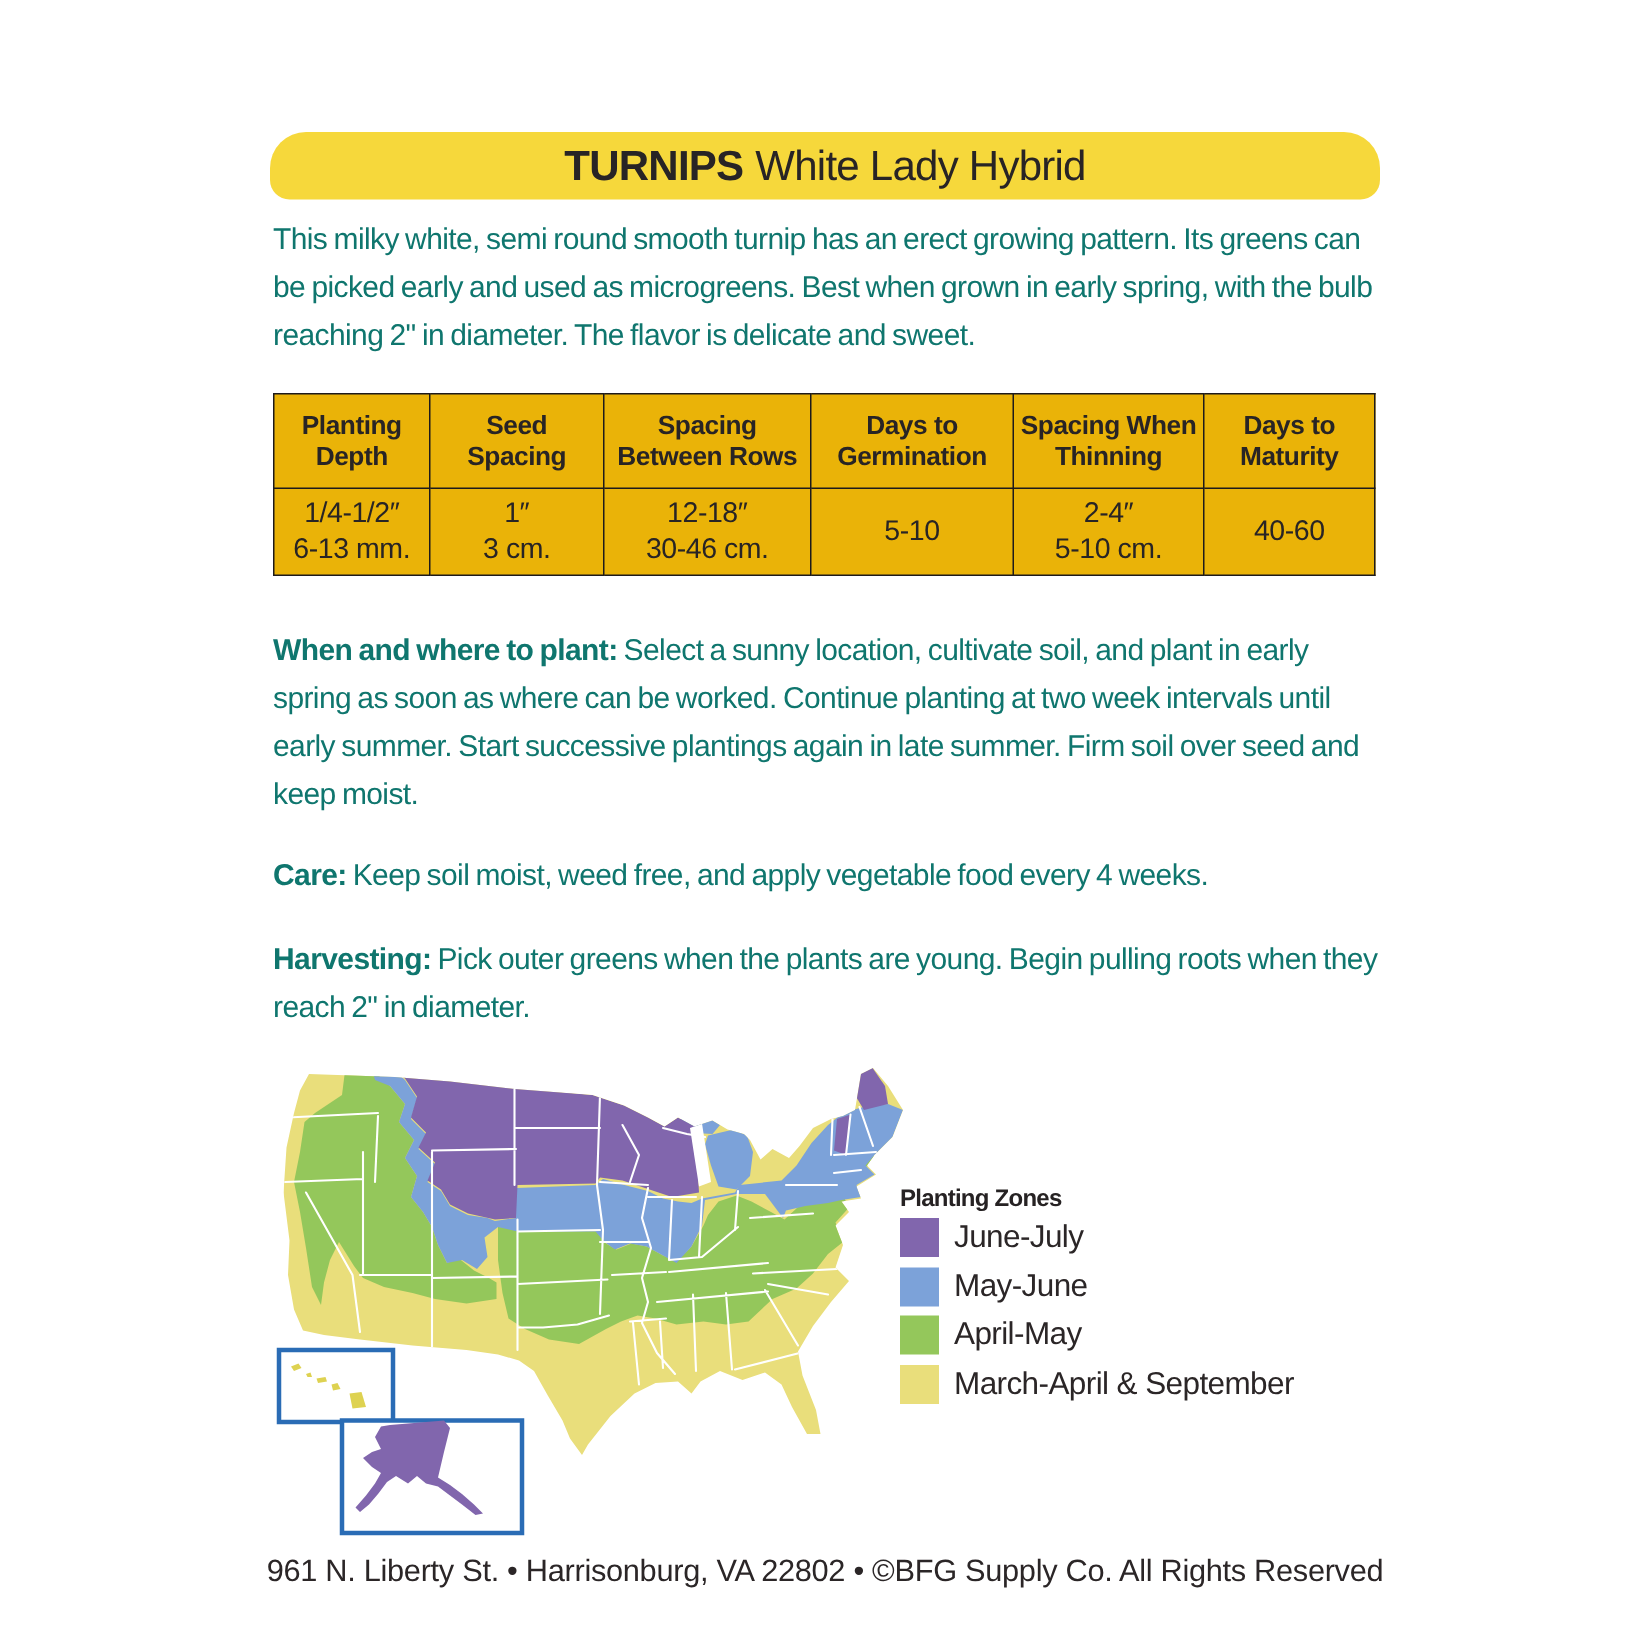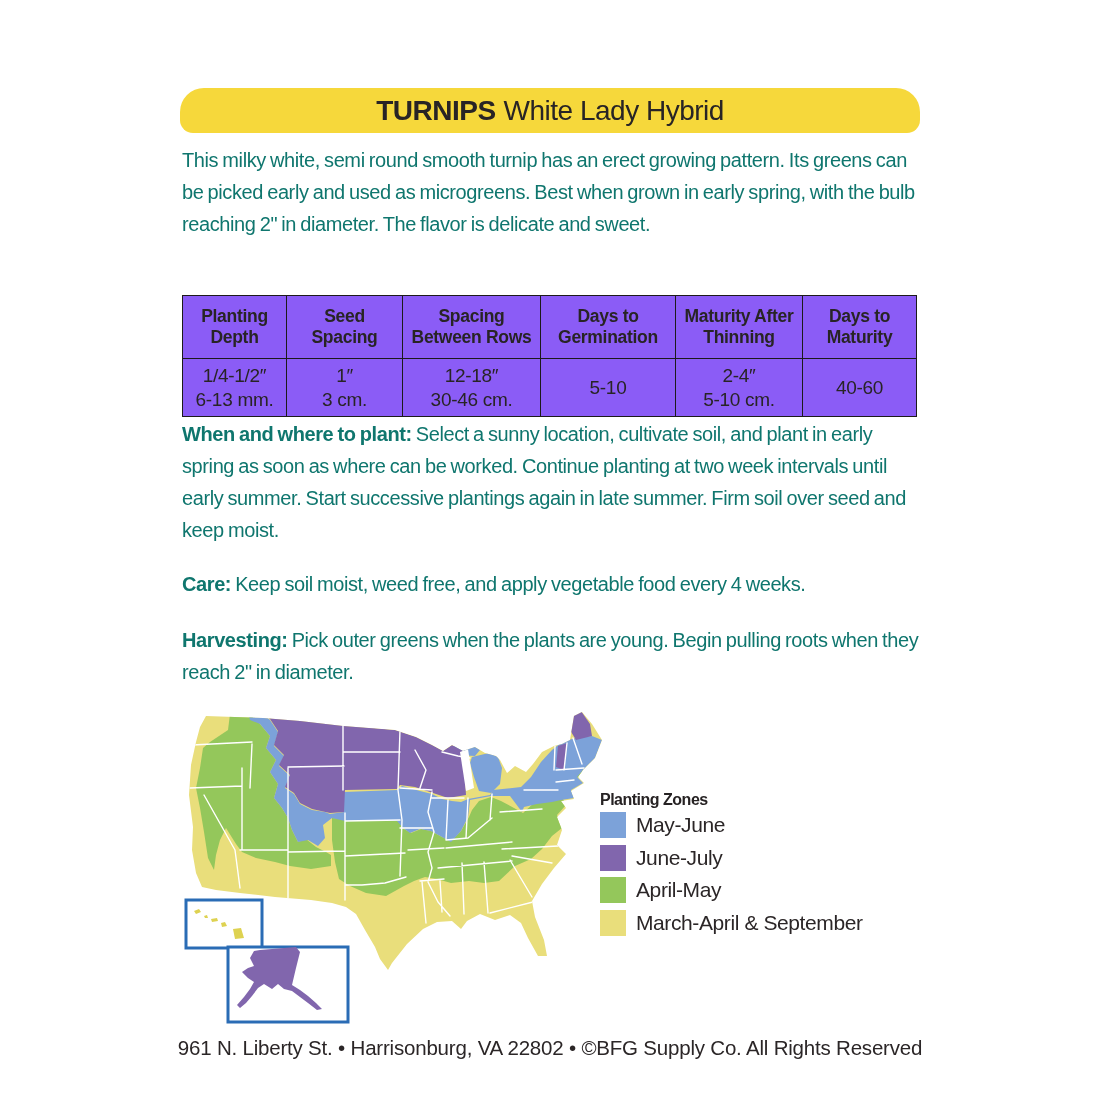--- a/index.html
+++ b/index.html
@@ -44,36 +44,36 @@
 
 <div id="packet">
 
   <div id="banner" style="background: rgb(246, 216, 59);">
     <b>TURNIPS</b>
     <span>White Lady Hybrid</span>
   </div>
 
   <div id="description" class="para">This milky white, semi round smooth turnip has an erect growing pattern. Its greens can be picked early and used as microgreens.  Best when grown in early spring, with the bulb reaching 2" in diameter.  The flavor is delicate and sweet.</div>
 
-  <table id="spec-table" style="background: #8b5cf6; margin-top: 33px;">
+  <table id="spec-table" style="background: #eab308;">
     <colgroup>
       <col style="width:104px">
         <col style="width:116px">
         <col style="width:138px">
       <col style="width:135px">
         <col style="width:127px">
         <col style="width:114px">
     </colgroup>
     <tbody>
         <tr class="hdr">
       <td>Planting Depth</td>
       <td>Seed Spacing</td>
       <td>Spacing Between Rows</td>
       <td>Days to Germination</td>
-      <td>Maturity After Thinning</td>
+      <td>Spacing When Thinning</td>
       <td>Days to Maturity</td>
     </tr>
     <tr class="val">
       <td>
         <span class="cell-line">1/4-1/2″</span>
         <span class="cell-line">6-13 mm.</span>
       </td>
       <td>
         <span class="cell-line">1″</span>
         <span class="cell-line">3 cm.</span>
@@ -191,28 +191,28 @@
              L 142,309 L 137,310 L 128,303 L 120,297 L 112,291 L 104,289 L 98,284 L 92,289
              L 84,284 L 78,288 L 72,296 L 66,303 L 60,308 L 57,305 L 64,297 L 70,289 L 74,282
              L 68,278 L 62,272 L 68,268 L 74,266 L 70,258 L 74,251 Z" style="fill: rgb(129, 102, 173);"></path>
       </g>
     </svg>
   </div>
 
   <div id="legend">
     <div id="legend-title">Planting Zones</div>
     <div class="legend-item">
+      <span class="legend-swatch" style="background: rgb(129, 102, 173);"></span>
+      <span class="legend-label">June-July</span>
+    </div>
+    <div class="legend-item">
       <span class="legend-swatch" style="background: rgb(124, 162, 217);"></span>
       <span class="legend-label">May-June</span>
     </div>
     <div class="legend-item">
-      <span class="legend-swatch" style="background: rgb(129, 102, 173);"></span>
-      <span class="legend-label">June-July</span>
-    </div>
-    <div class="legend-item">
       <span class="legend-swatch" style="background: rgb(148, 199, 91);"></span>
       <span class="legend-label">April-May</span>
     </div>
     <div class="legend-item">
       <span class="legend-swatch" style="background: rgb(233, 222, 123);"></span>
       <span class="legend-label">March-April &amp; September</span>
     </div>
   </div>
 
   <div id="footer">961 N. Liberty St. • Harrisonburg, VA 22802 • ©BFG Supply Co. All Rights Reserved</div>

